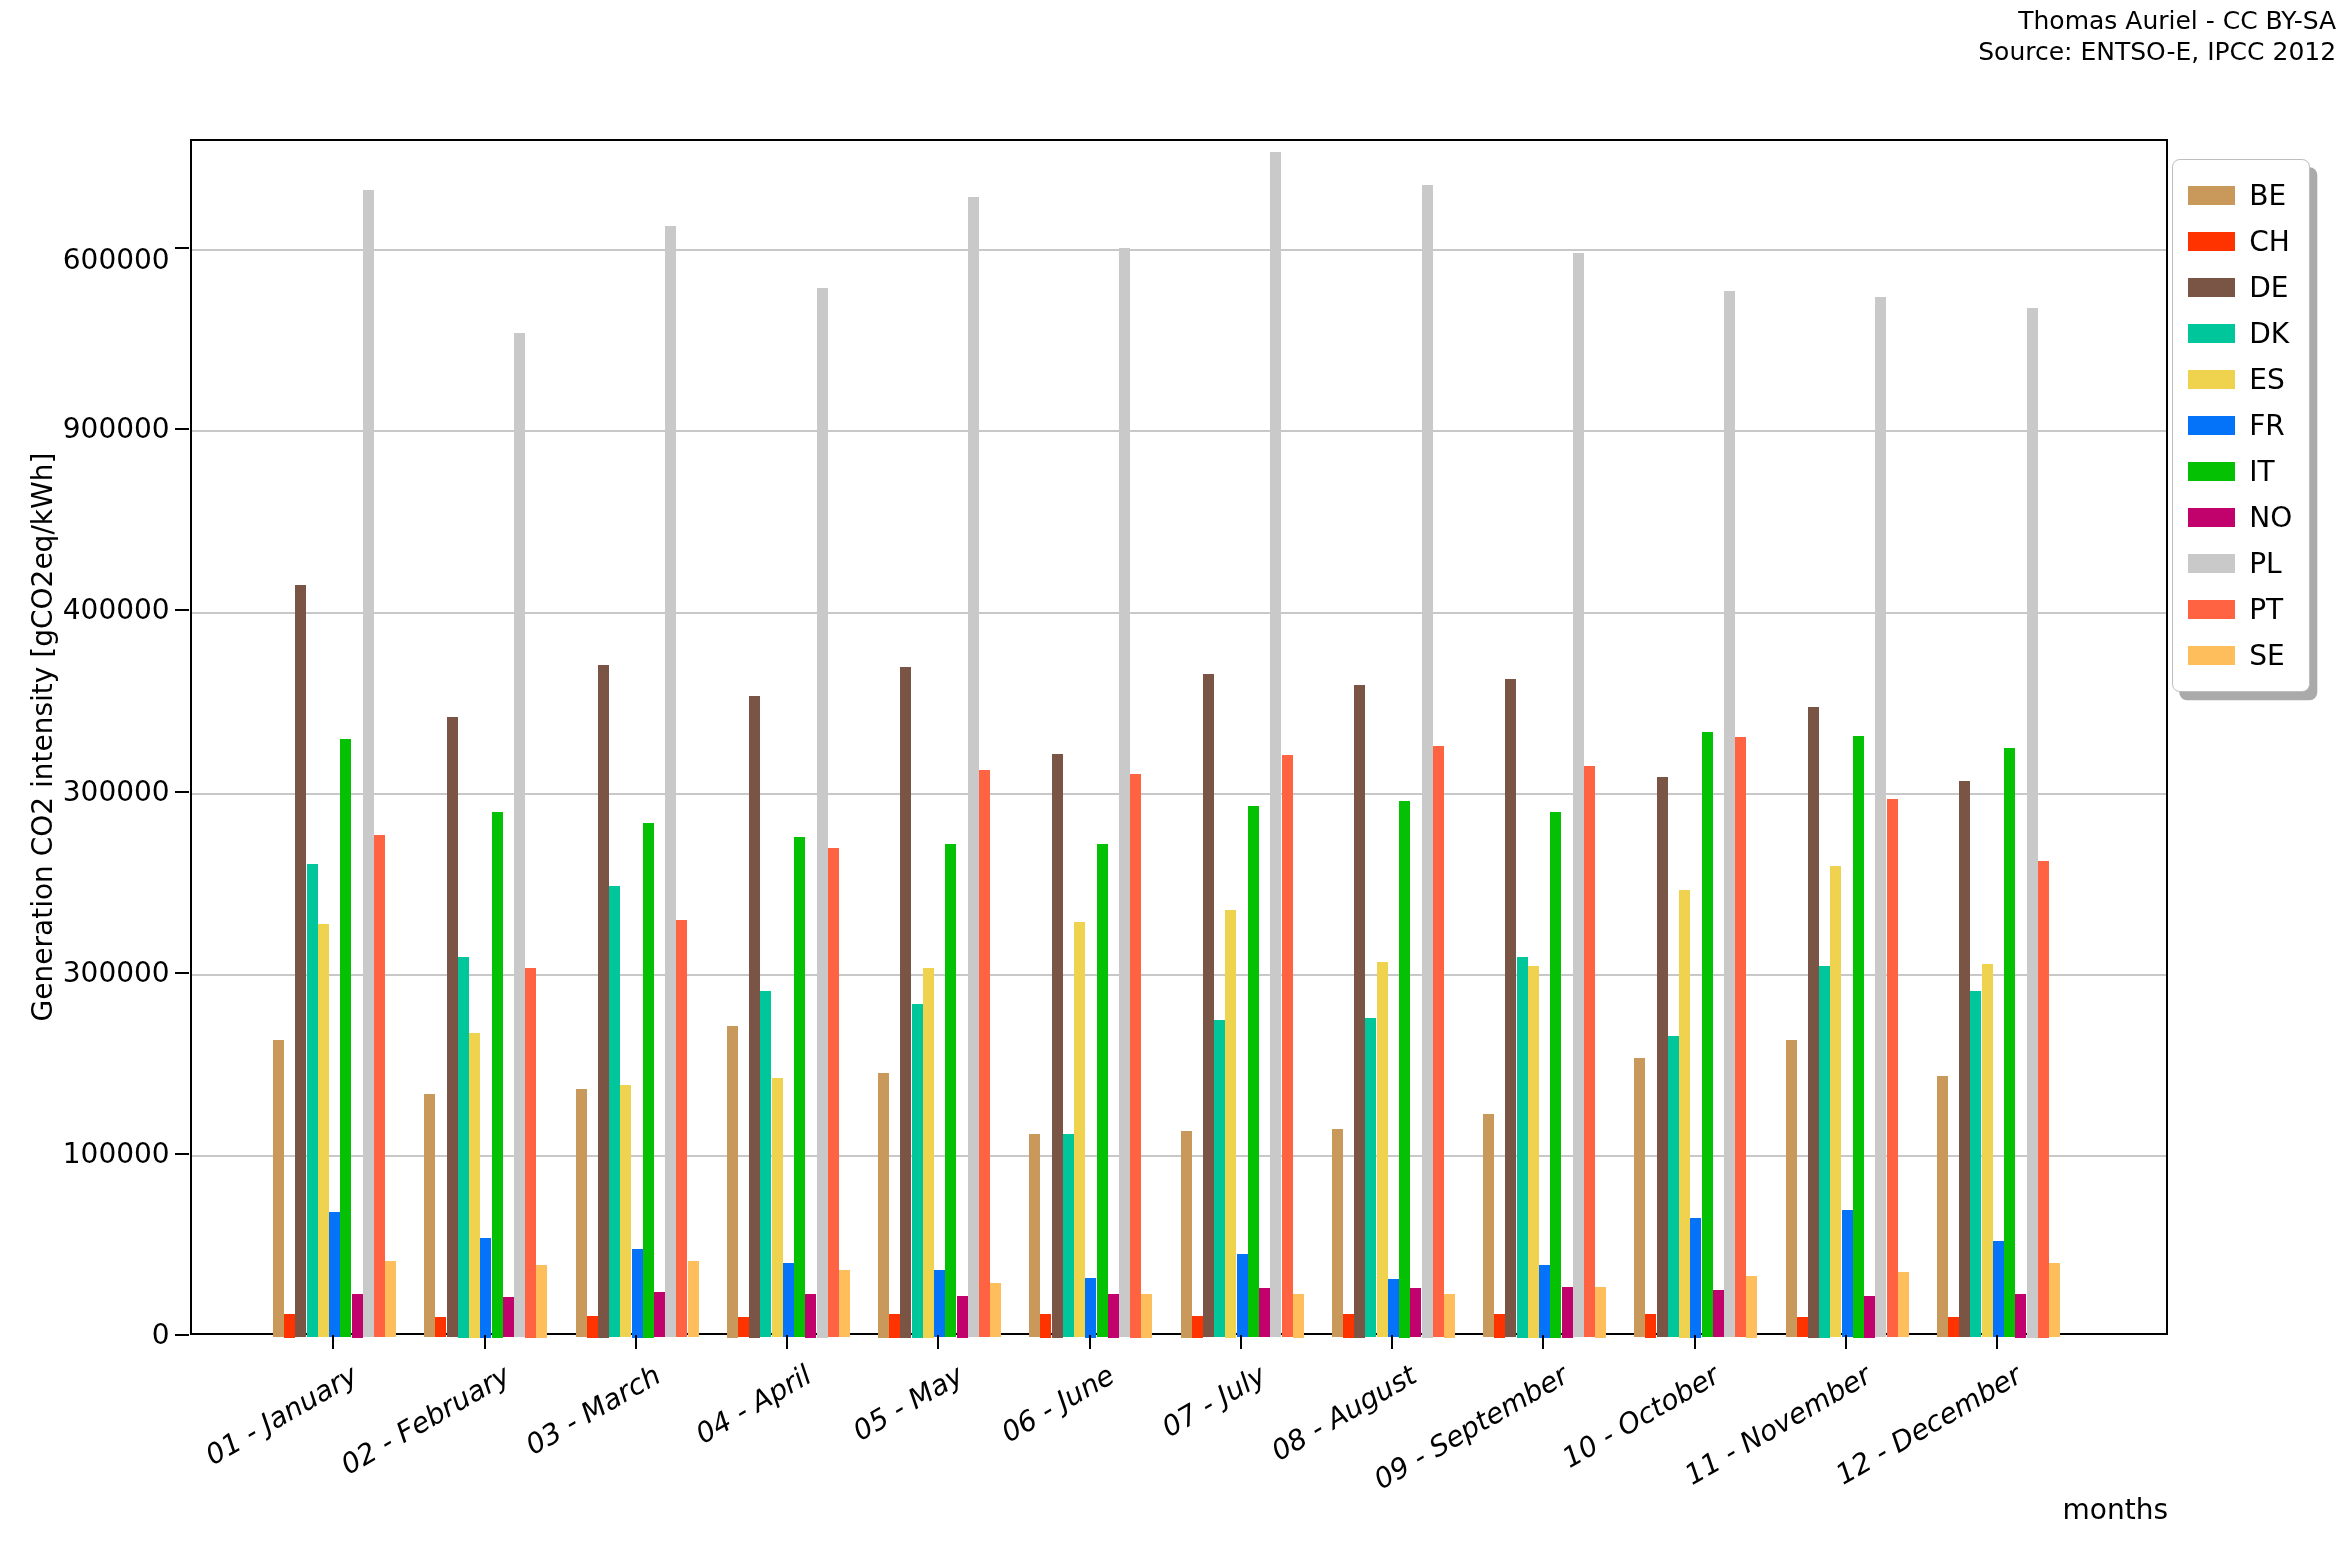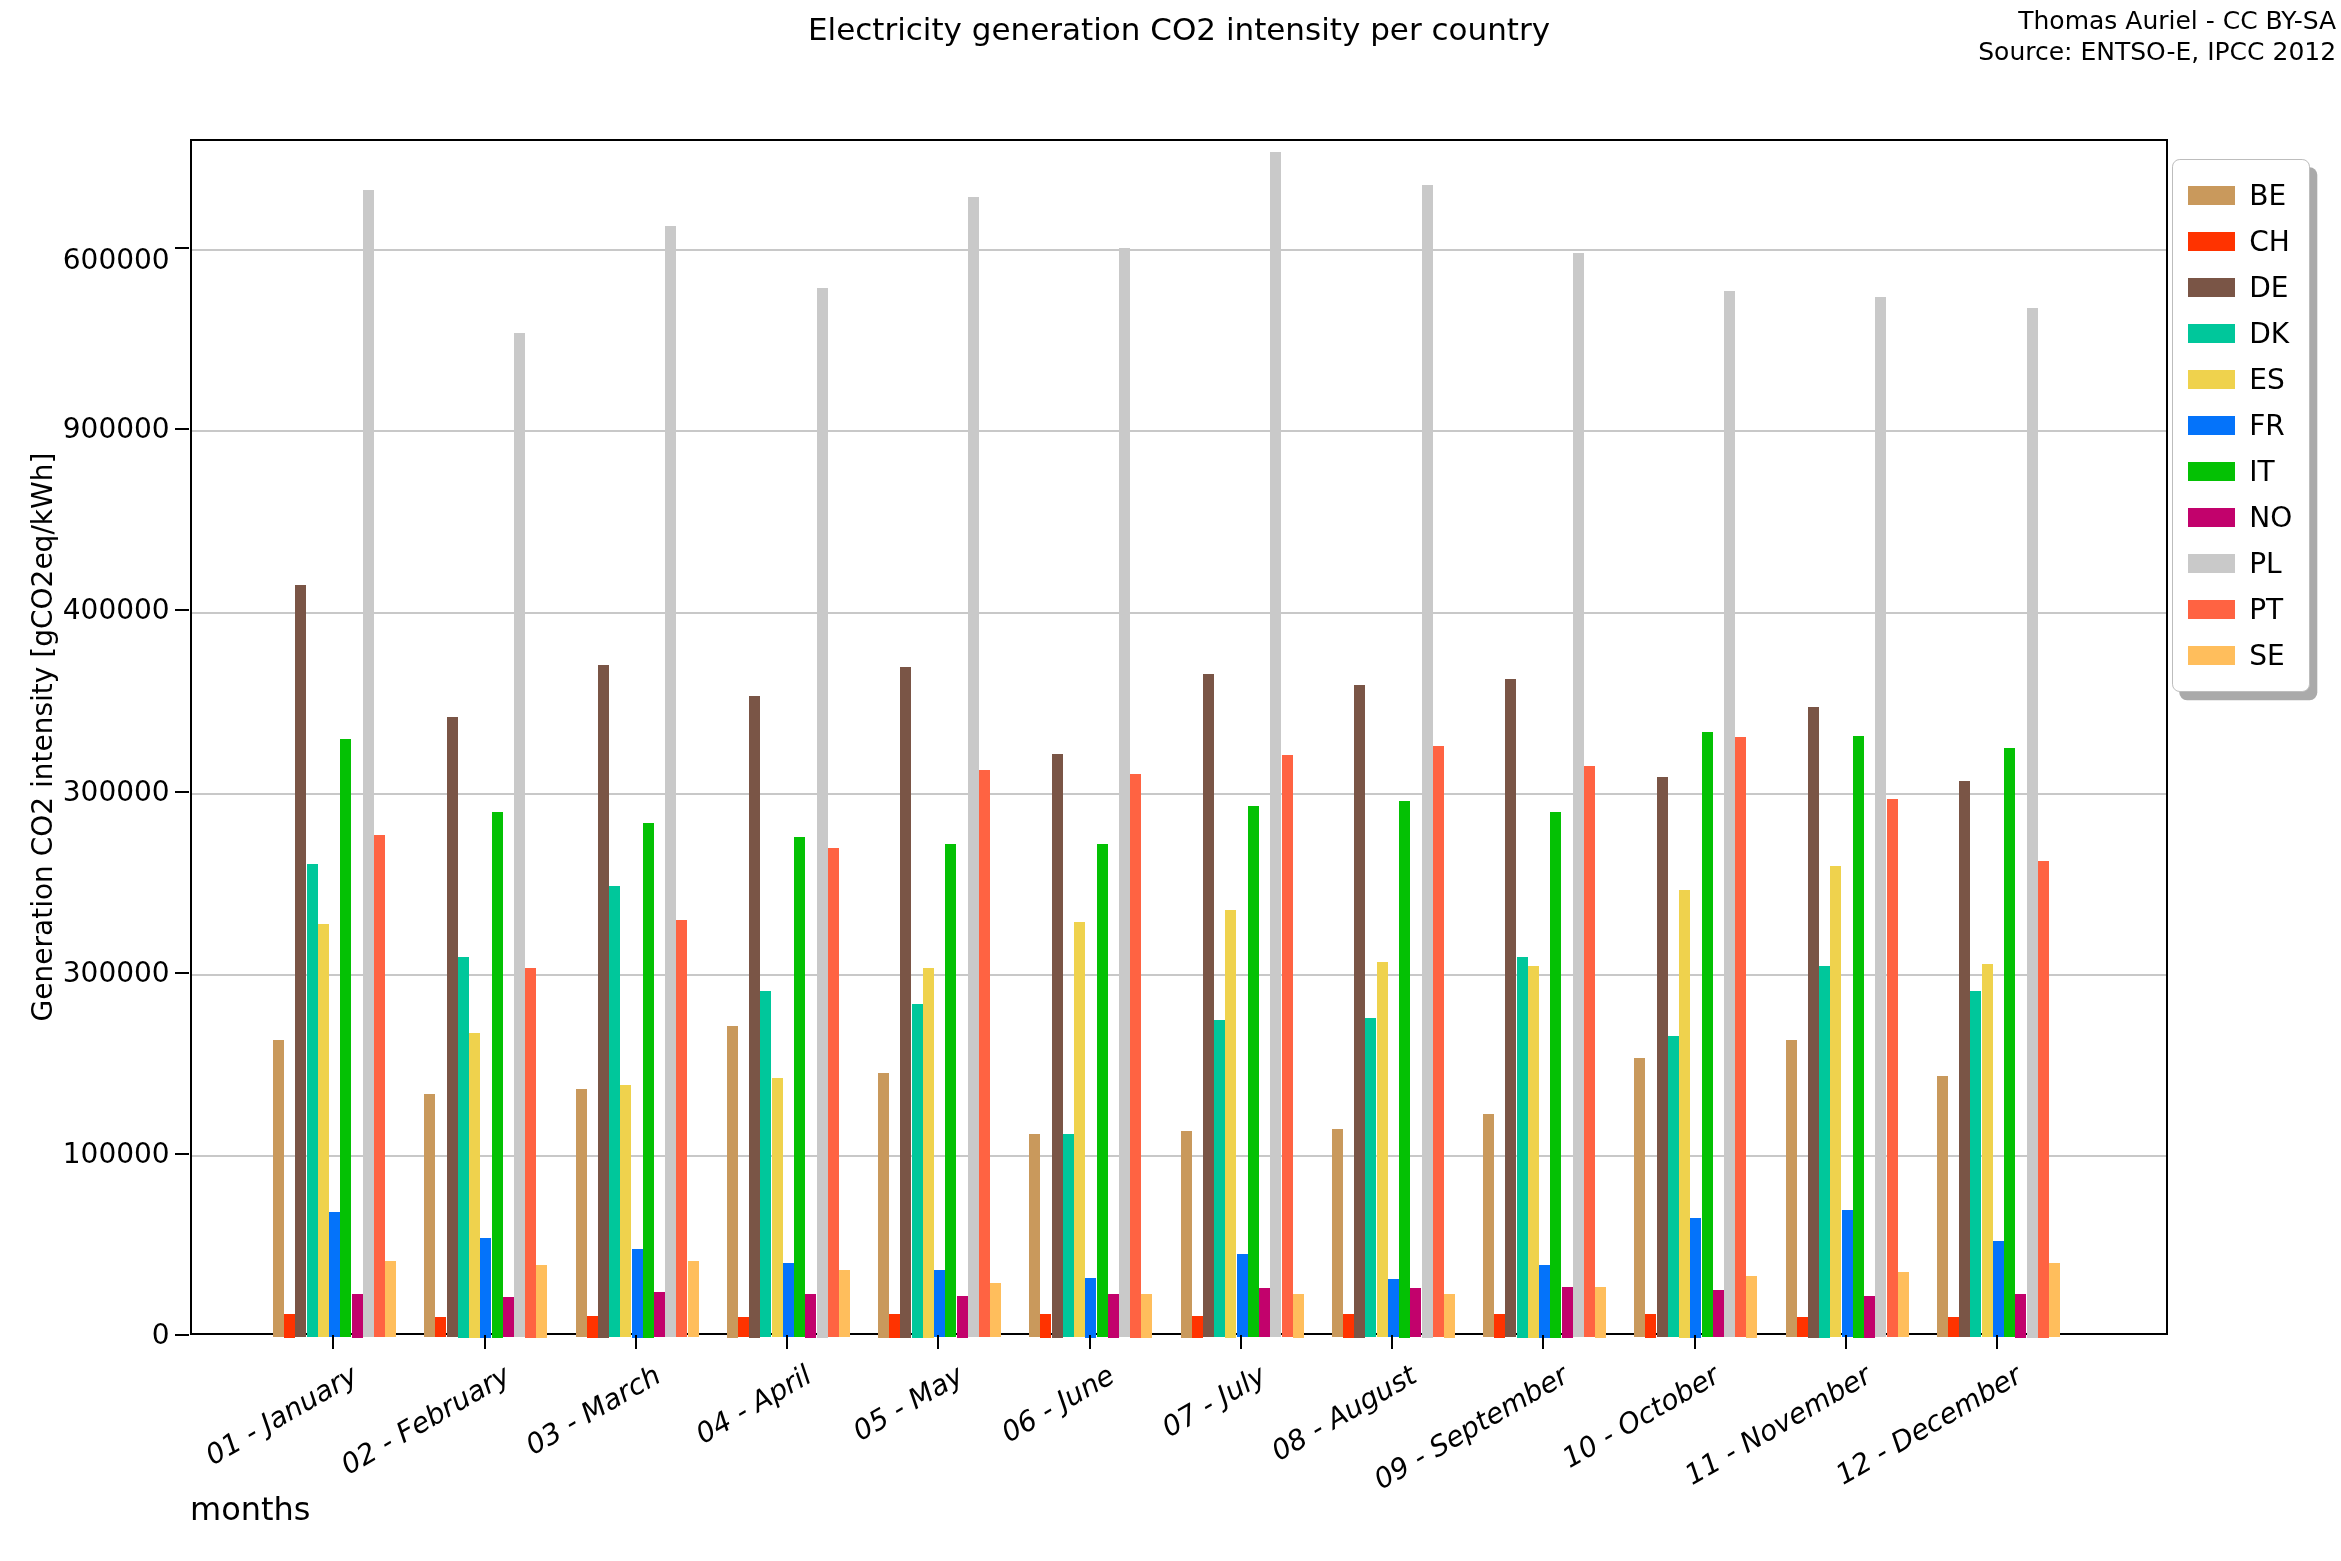--- a/index.html
+++ b/index.html
@@ -13,34 +13,33 @@
   .gridline{position:absolute;left:0;width:100%;height:1.5px;background:#c8c8c8;}
   .bar{position:absolute;width:11.2px;}
   .ytick{position:absolute;width:13.7px;height:2px;background:#000;left:175px;}
   .xtick{position:absolute;width:2px;height:13.7px;background:#000;top:1335px;}
   .yticklabel{position:absolute;width:156px;left:13.7px;text-align:right;font-size:28px;line-height:32px;}
   .xlabwrap{position:absolute;top:1360px;width:464px;height:34px;}
   .xlab{position:absolute;right:0;top:0;white-space:nowrap;font-style:italic;font-size:28px;line-height:30px;
         transform:rotate(-30deg);transform-origin:100% 0%;}
   .ylabel{left:43px;top:737px;transform:translate(-50%,-50%) rotate(-90deg);white-space:nowrap;
           font-size:28px;line-height:30px;}
-  .xlabel{left:190px;top:1494px;width:1978px;text-align:left;font-size:32px;line-height:31px;}
+  .xlabel{left:190px;top:1494px;width:1978px;text-align:right;font-size:28px;line-height:31px;}
   .legend{left:2172px;top:159px;background:#fff;border:1.5px solid #bdbdbd;border-radius:7.8px;
           padding:12.7px 16.6px 12.7px 14.6px;box-shadow:7.3px 8.3px 0 #aaaaaa;}
   .legend-row{display:flex;align-items:center;height:46px;}
   .swatch{width:47px;height:18.5px;margin-right:14.6px;flex:0 0 auto;}
   .legend-label{font-size:28px;line-height:30px;white-space:nowrap;}
 </style>
 </head>
 <body>
 
 <div>
 
   <div class="abs title-block">
-    <div>Electricity generation CO2 intensity per country</div>
   </div>
 
   <div class="abs attribution">
     <div>Thomas Auriel - CC BY-SA</div>
     <div>Source: ENTSO-E, IPCC 2012</div>
   </div>
 
   <div class="abs ylabel">Generation CO2 intensity [gCO2eq/kWh]</div>
 
   <div class="plot">

